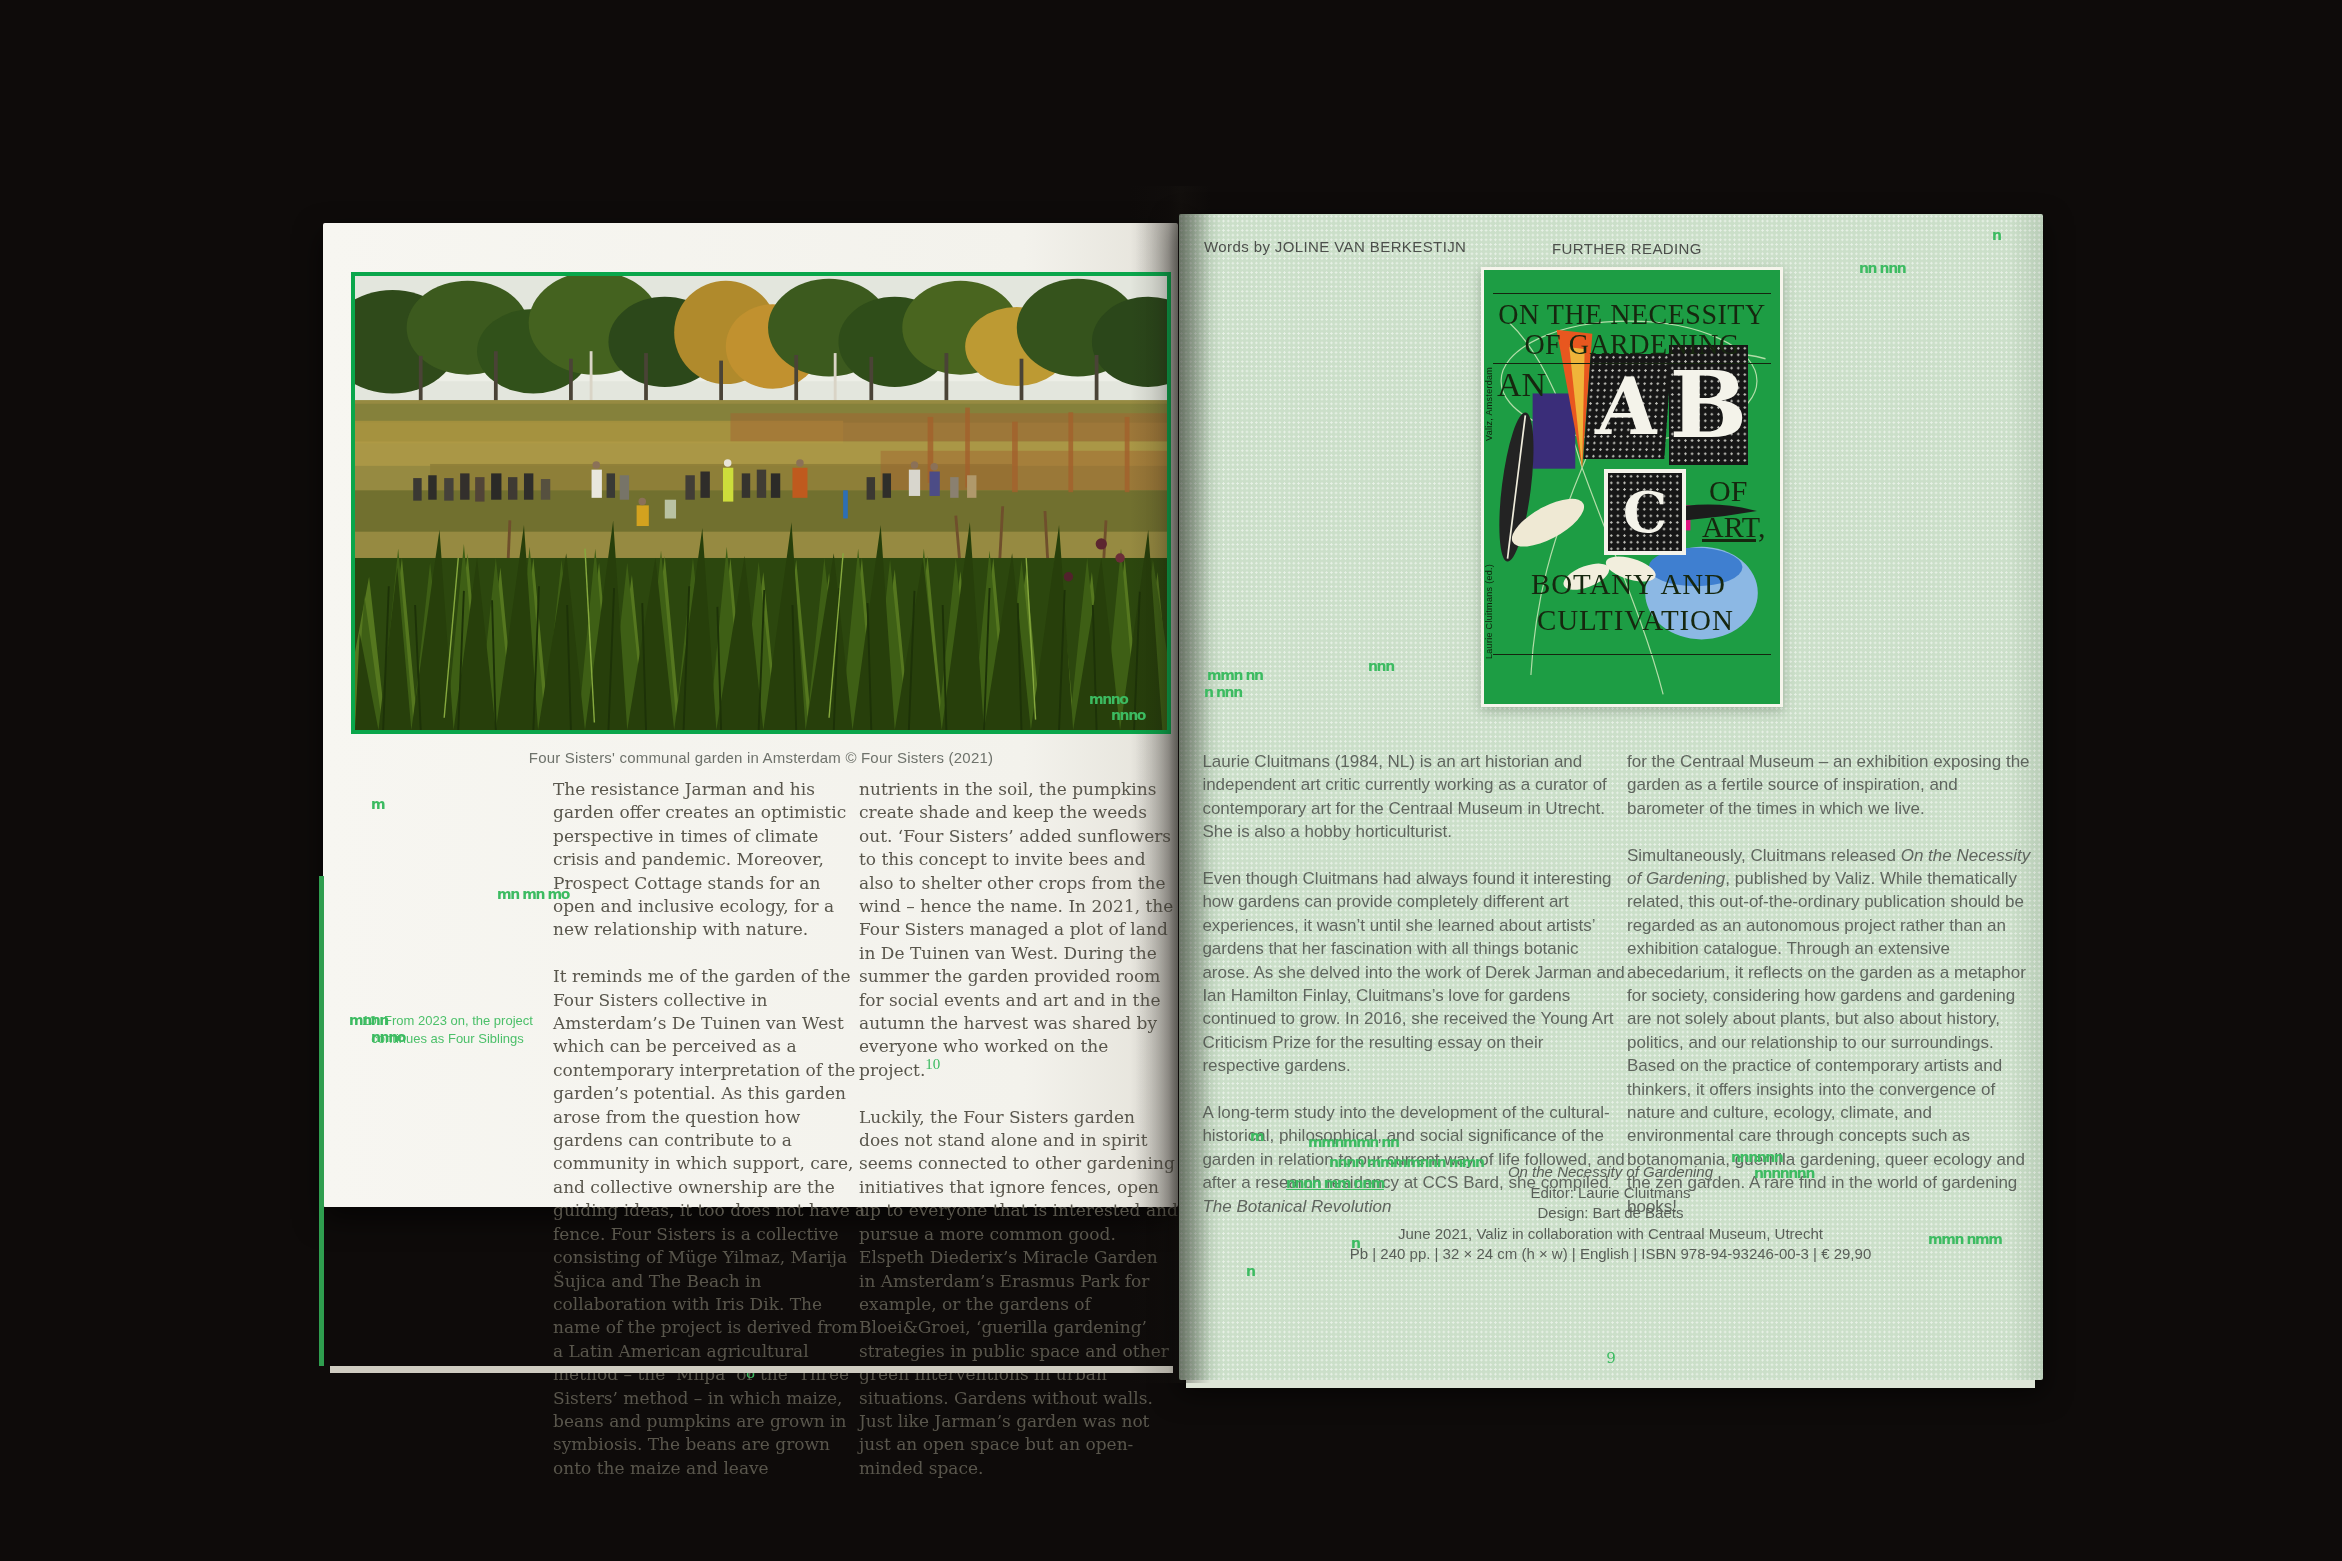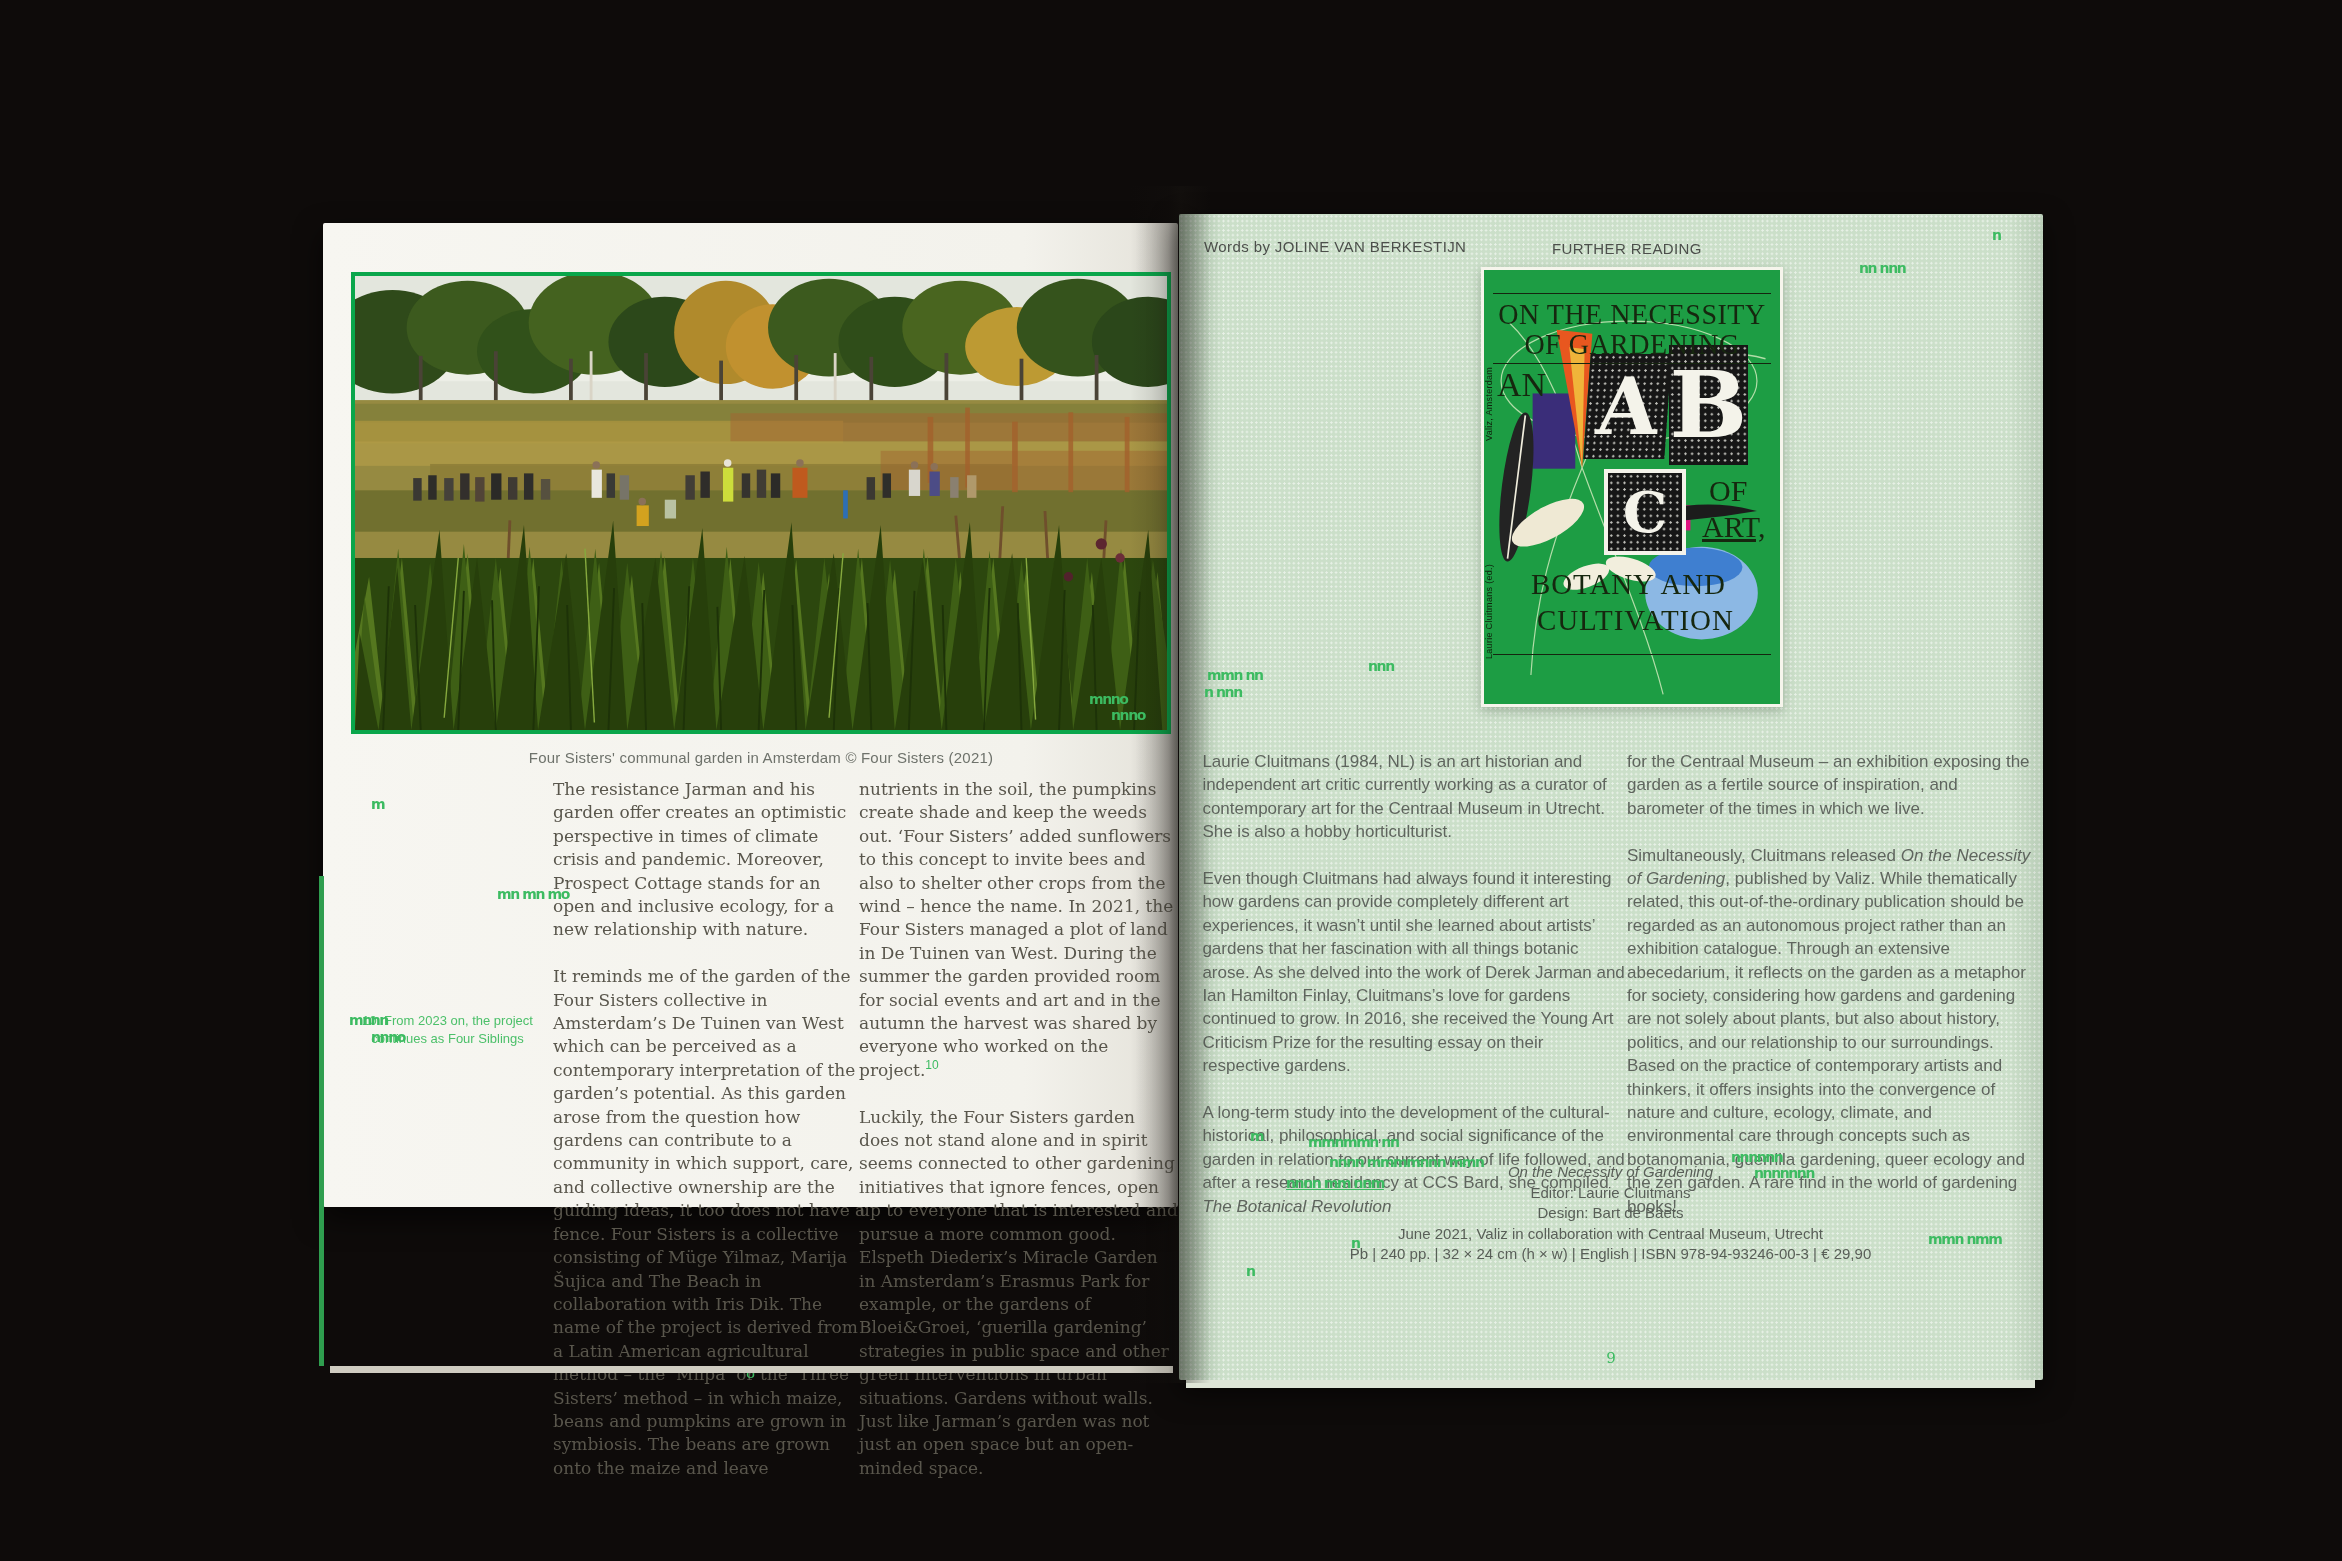--- a/index.html
+++ b/index.html
@@ -25,21 +25,21 @@
   
   .photo-frame{position:absolute;left:28px;top:49px;width:820px;height:462px;box-sizing:border-box;
     border:4.7px solid #0aa64b;background:#968a41;}
   .photo-frame svg{display:block;width:100%;height:100%;}
   .caption{position:absolute;left:28px;top:525px;width:820px;text-align:center;
     font:15px/19px "Liberation Sans",sans-serif;color:#6e726b;letter-spacing:0.2px;}
   .serifcol{position:absolute;font-family:"DejaVu Serif",serif;font-size:17px;line-height:23.4px;color:#59564c;}
   .serifcol p{margin:0 0 23.4px 0;}
   .colL{left:230px;top:555px;width:314px;}
   .colR{left:536px;top:555px;width:319px;}
-  .fnref{color:#3cbb61;font-size:12px;vertical-align:super;line-height:0;font-family:Liberation Sans, sans-serif;}
+  .fnref{color:#3cbb61;font-size:15px;vertical-align:super;line-height:0;font-family:Liberation Serif, serif;}
   .margin-note{position:absolute;left:20.6px;top:789px;width:208px;text-align:center;
     font:13px/18px "Liberation Sans",sans-serif;color:#4cc06a;}
   .pagenum{position:absolute;text-align:center;font:15px/15px "DejaVu Serif",serif;color:#3cbb61;}
   .pn-left{left:0;top:1143px;width:855px;}
   .pn-right{left:0;top:1137px;width:864px;}
 
   
   .hdr{position:absolute;font:15px/19px "Liberation Sans",sans-serif;color:#4c4f4b;letter-spacing:0.4px;}
   .hdr-words{left:25px;top:23.4px;}
   .hdr-further{left:373px;top:25px;}

